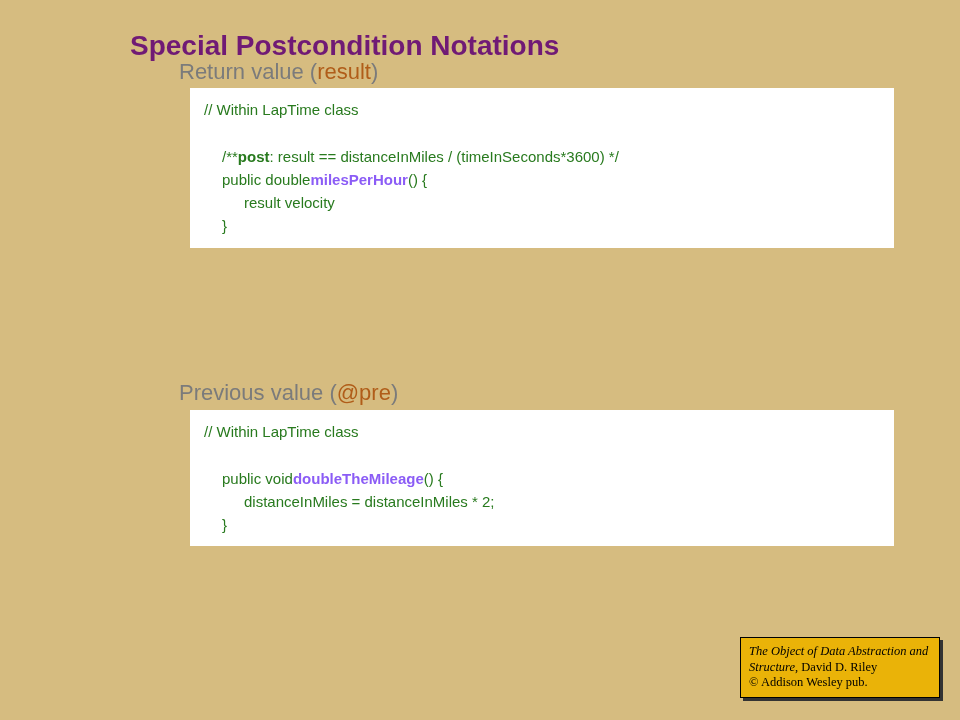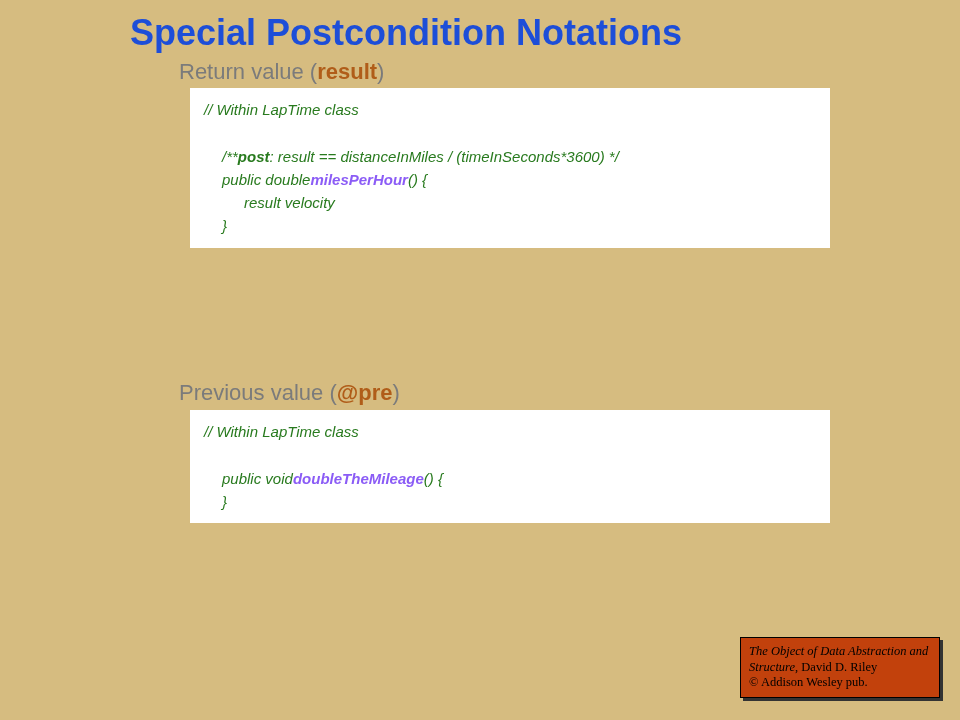--- a/index.html
+++ b/index.html
@@ -7,62 +7,61 @@
     padding: 0;
     width: 960px;
     height: 720px;
     background: #d6bc80;
     font-family: Arial, Helvetica, sans-serif;
     position: relative;
     overflow: hidden;
   }
   .slide-title {
     position: absolute;
-    top: 12px;
+    top: 30px;
     left: 130px;
-    font-size: 36px;
+    font-size: 28px;
     font-weight: bold;
-    color: #1d4ed8;
+    color: #701a75;
   }
   .subheading {
     position: absolute;
     font-size: 22px;
     color: #7b7b7b;
   }
   .sub1 { top: 59px;  left: 179px; }
   .sub2 { top: 380px; left: 179px; }
-  .em   { color: #b05d19; font-weight: bold; text-align: right; }
+  .em   { color: #b05d19; font-weight: normal; text-align: right; }
 
   .code-box {
     position: absolute;
     left: 190px;
-    width: 640px;
+    width: 704px;
     background: #ffffff;
     padding: 10px 14px 10px 14px;
     box-sizing: border-box;
     font-family: Arial, Helvetica, sans-serif;
     font-size: 15px;
     line-height: 1.55;
     color: #287a1e;
-    font-style: italic;
   }
   .box1 { top: 88px; }
   .box2 { top: 410px; }
 
   .code-box .kw-post { font-weight: bold; margin-top: 40px; }
   .code-box .red  { color: #8b5cf6; font-weight: bold; }
   .code-box .ind1 { padding-left: 18px; display: inline-block; }
   .code-box .ind2 { padding-left: 40px; display: inline-block; }
 
   .credit {
     position: absolute;
     right: 20px;
     bottom: 22px;
     width: 200px;
-    background: #c2410c;
+    background: #eab308;
     border: 1px solid #000;
     box-shadow: 3px 3px 0 #333;
     font-family: "Times New Roman", Times, serif;
     font-size: 12.5px;
     padding: 6px 8px;
     line-height: 1.25;
     box-sizing: border-box;
   }
   .credit .ital { font-style: italic; }
 </style>
@@ -91,19 +90,20 @@
 <div class="subheading sub2">
   <span>Previous value (</span><span class="em">@pre</span><span>)</span>
 </div>
 
 <div class="code-box box2">
   <div>// Within LapTime class</div>
   <div>&nbsp;</div>
   <div>
     <span class="ind1">public void </span><span class="red">doubleTheMileage</span><span>() {</span>
   </div>
+  <div><span class="ind2">distanceInMiles = distanceInMiles * 2;</span></div>
   <div><span class="ind1">}</span></div>
 </div>
 
 <div class="credit">
   <span class="ital">The Object of Data Abstraction and Structure</span><span>, David D. Riley</span><br>
   <span>© Addison Wesley pub.</span>
 </div>
 
 </body></html>

